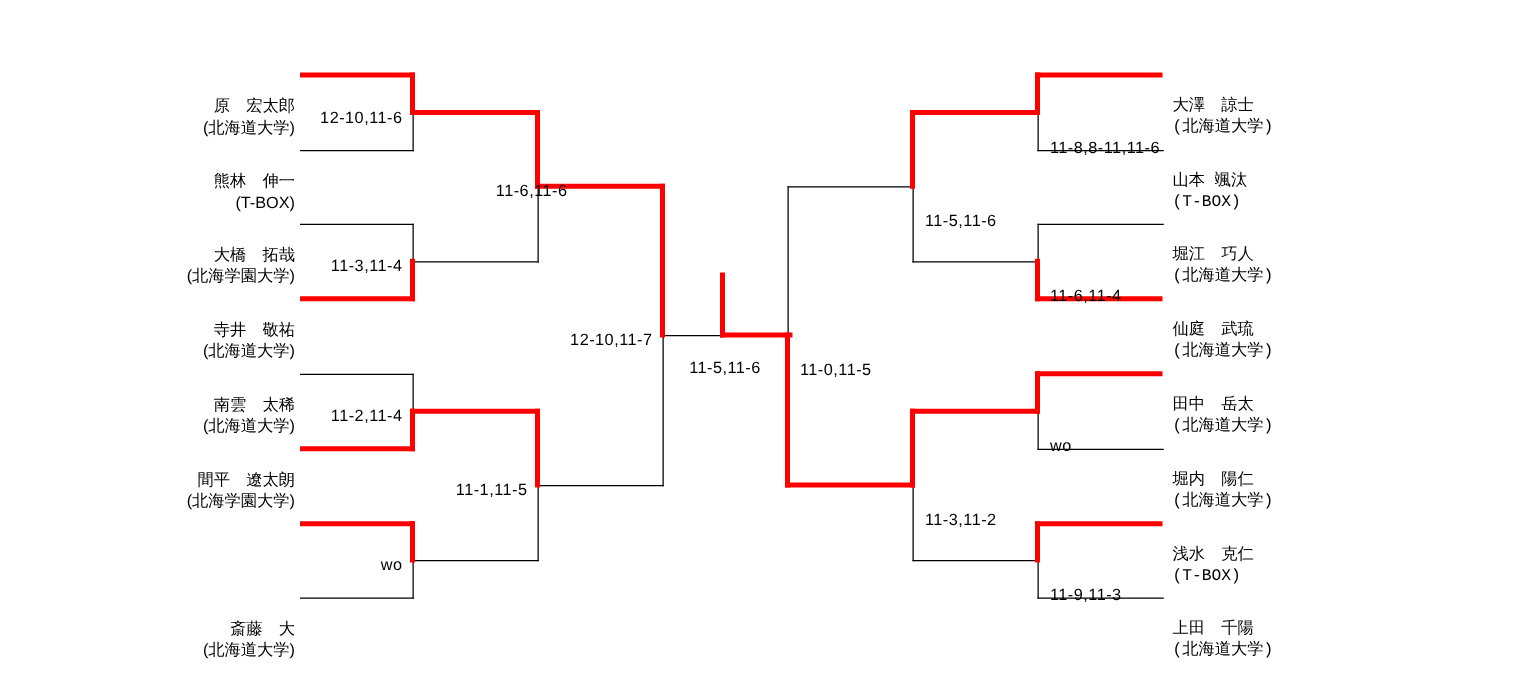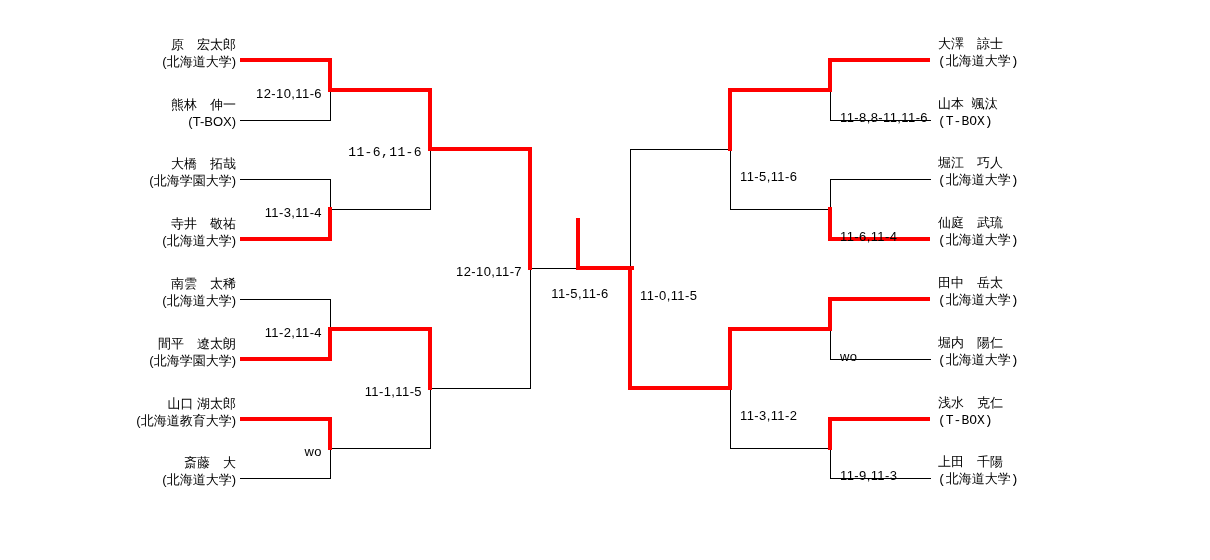--- a/index.html
+++ b/index.html
@@ -3,21 +3,21 @@
 <meta charset="utf-8">
 <style>
   html,body{margin:0;padding:0;background:#ffffff;}
   #canvas{
     position:relative;width:1210px;height:560px;background:#ffffff;overflow:hidden;
     font-family:"Liberation Sans",sans-serif;color:#000;
   }
   .seg{position:absolute;}
   .seg.b{background:#000000;}
   .seg.r{background:#ff0000;}
-  .p{position:absolute;font-size:13px;line-height:17px;white-space:nowrap;}
+  .p{position:absolute;font-size:13px;line-height:17px;white-space:nowrap;margin-top:40px;}
   .pl{right:974px;text-align:right;}
   .pr{left:938px;text-align:left;font-family:Liberation Mono, monospace;}
   .score{position:absolute;font-size:13px;line-height:15px;white-space:nowrap;letter-spacing:.4px;}
   .score-l{text-align:right;margin-top:12px;}
   .score-r{text-align:left;margin-top:36px;}
   .score-f{text-align:center;}
 </style>
 </head>
 <body>
 
@@ -102,24 +102,20 @@
     <div>(北海道大学)</div>
   </div>
   <div class="p pl" style="top:275px">
     <div>南雲　太稀</div>
     <div>(北海道大学)</div>
   </div>
   <div class="p pl" style="top:335px">
     <div>間平　遼太朗</div>
     <div>(北海学園大学)</div>
   </div>
-  <div class="p pl" style="top:395px">
-    <div>山口 湖太郎</div>
-    <div>(北海道教育大学)</div>
-  </div>
   <div class="p pl" style="top:454px">
     <div>斎藤　大</div>
     <div>(北海道大学)</div>
   </div>
 
   <div class="p pr" style="top:36px">
     <div>大澤　諒士</div>
     <div>(北海道大学)</div>
   </div>
   <div class="p pr" style="top:96px">
@@ -148,21 +144,21 @@
   </div>
   <div class="p pr" style="top:454px">
     <div>上田　千陽</div>
     <div>(北海道大学)</div>
   </div>
 
   <div class="score score-l" style="right:888px;top:74px;">12-10,11-6</div>
   <div class="score score-l" style="right:888px;top:193px;">11-3,11-4</div>
   <div class="score score-l" style="right:888px;top:313px;">11-2,11-4</div>
   <div class="score score-l" style="right:888px;top:432px;">wo</div>
-  <div class="score score-l" style="right:788px;top:133px;font-family:Liberation Mono, monospace;">11-6,11-6</div>
+  <div class="score score-l" style="right:756px;top:133px;">11-6,11-6</div>
   <div class="score score-l" style="right:788px;top:372px;">11-1,11-5</div>
   <div class="score score-l" style="right:688px;top:252px;">12-10,11-7</div>
 
   <div class="score score-f" style="left:540px;top:286px;width:80px;">11-5,11-6</div>
 
   <div class="score score-r" style="left:640px;top:252px;">11-0,11-5</div>
   <div class="score score-r" style="left:740px;top:133px;">11-5,11-6</div>
   <div class="score score-r" style="left:740px;top:372px;">11-3,11-2</div>
   <div class="score score-r" style="left:840px;top:74px;">11-8,8-11,11-6</div>
   <div class="score score-r" style="left:840px;top:193px;">11-6,11-4</div>

